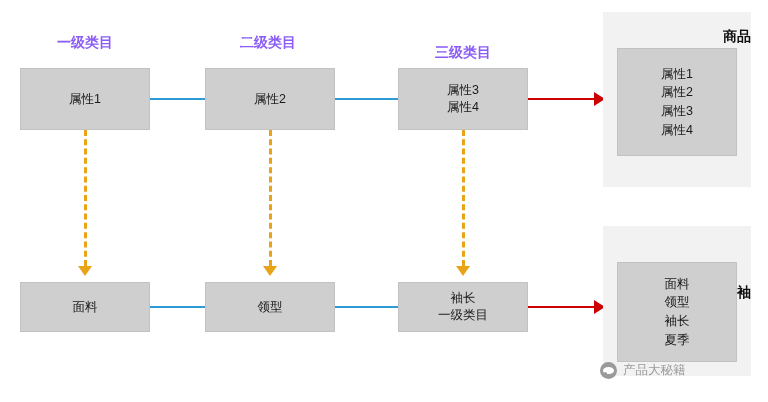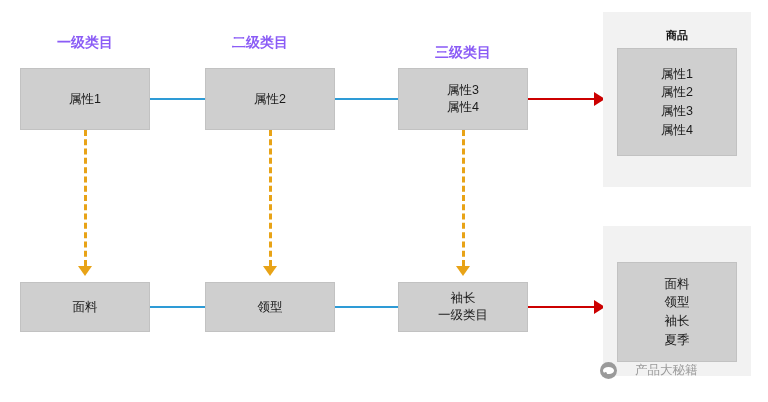--- a/index.html
+++ b/index.html
@@ -41,22 +41,22 @@
   .node .line2 { display: block; }
   .panel {
     position: absolute;
     background: #f2f2f2;
     box-sizing: border-box;
   }
   .panel-title {
     position: absolute;
     left: 0;
     right: 0;
-    text-align: center;
-    font-size: 11px;
+    text-align: right;
+    font-size: 14px;
     font-weight: bold;
     color: #111111;
   }
   .panel-box {
     position: absolute;
     background: #cfcfcf;
     border: 1px solid #c2c2c2;
     box-sizing: border-box;
     display: flex;
     flex-direction: column;
@@ -94,21 +94,21 @@
     width: 0;
     height: 0;
     border-top: 7px solid transparent;
     border-bottom: 7px solid transparent;
     border-left: 11px solid #cc0000;
   }
   .watermark {
     position: absolute;
     display: flex;
     align-items: flex-end;
-    gap: 18px;
+    gap: 6px;
     color: #9a9a9a;
     font-size: 12.5px;
     white-space: nowrap;
   }
   .wm-logo {
     width: 17px;
     height: 17px;
     border-radius: 50%;
     background: #9a9a9a;
     position: relative;
@@ -134,21 +134,21 @@
     background: #9a9a9a;
     border-radius: 50%;
   }
 </style>
 </head>
 <body>
 
 <div id="canvas">
 
   <div class="col-title" style="left:20px; top:34px; width:130px;">一级类目</div>
-  <div class="col-title" style="left:195px; top:34px; width:130px;">二级类目</div>
+  <div class="col-title" style="left:203px; top:34px; width:130px;">二级类目</div>
   <div class="col-title" style="left:398px; top:44px; width:130px;">三级类目</div>
 
   <div class="hline" style="left:150px; top:98px; width:55px;"></div>
   <div class="hline" style="left:335px; top:98px; width:63px;"></div>
 
   <div class="hline" style="left:150px; top:306px; width:55px;"></div>
   <div class="hline" style="left:335px; top:306px; width:63px;"></div>
 
   <div class="vdash" style="left:84px; top:130px; height:136px;"></div>
   <div class="arrow-down" style="left:78px; top:266px;"></div>

